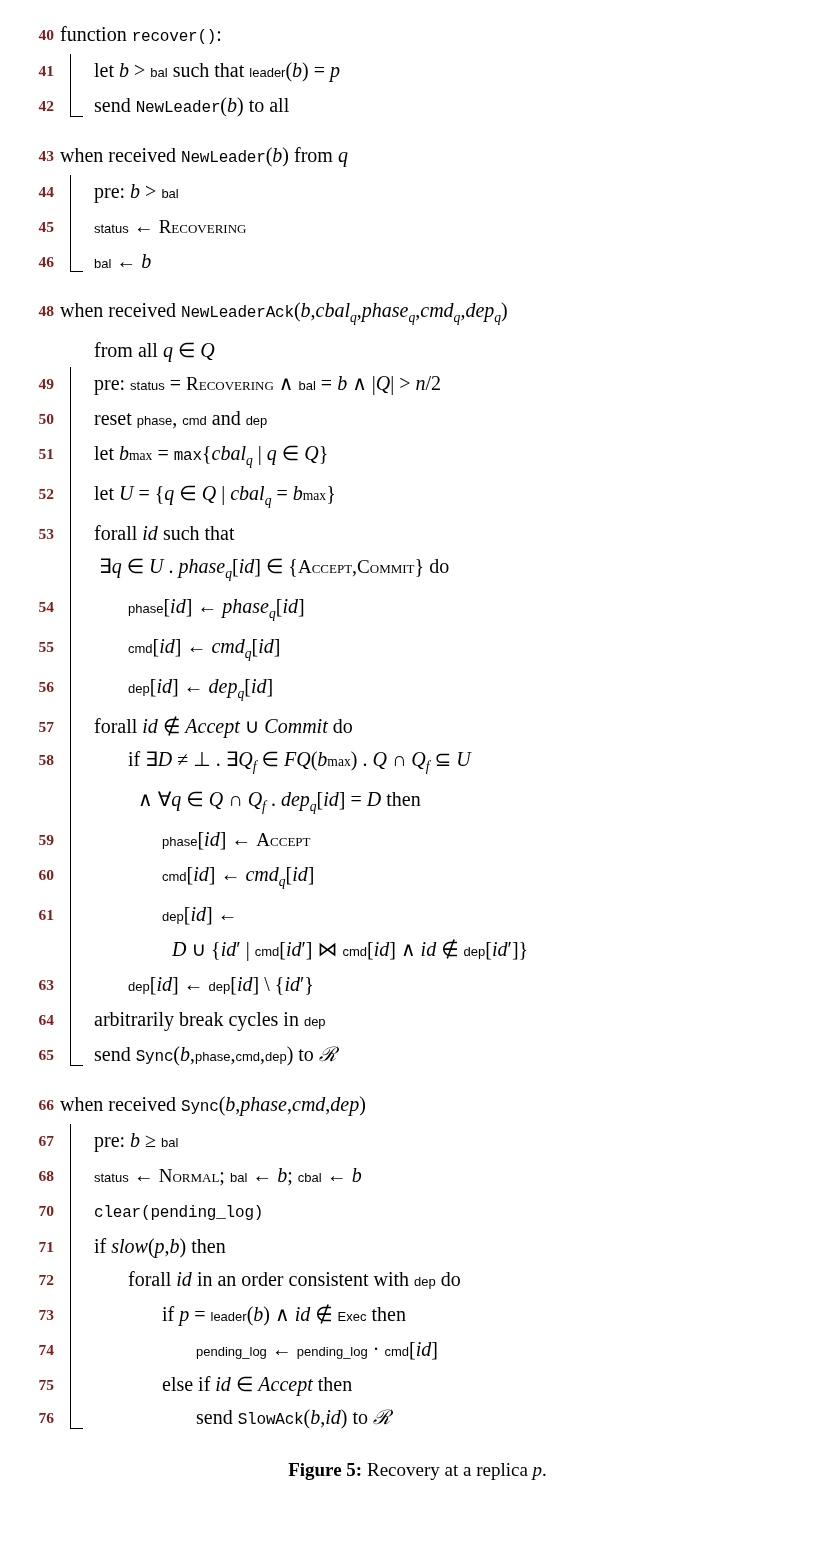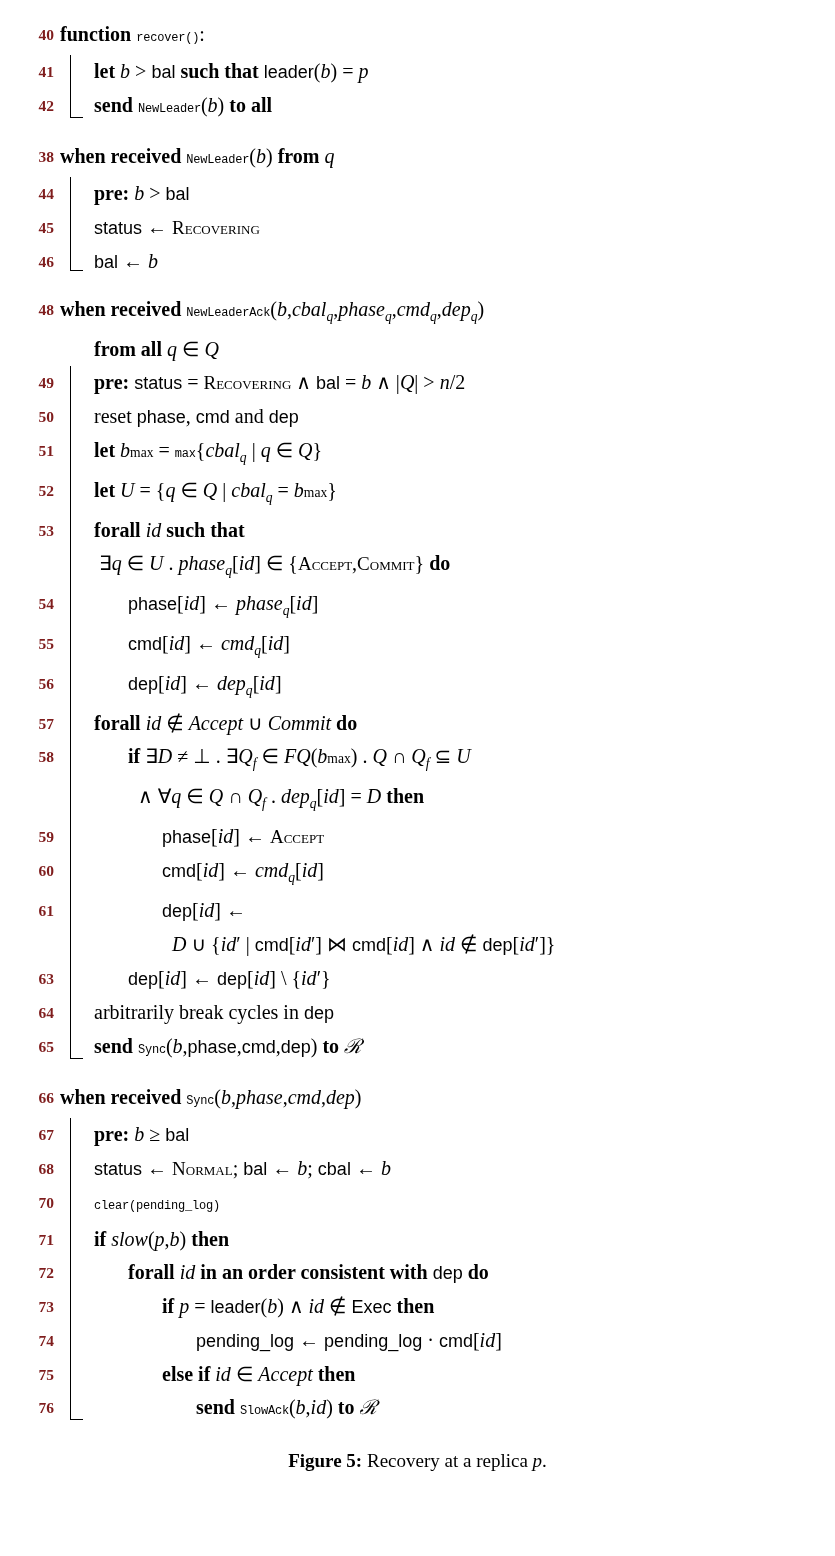--- a/index.html
+++ b/index.html
@@ -68,25 +68,25 @@
   }
   .rule:after {
     content: "";
     position: absolute;
     left: 0;
     bottom: 0;
     width: 13px;
     height: 1.3px;
     background: #000;
   }
-  .kw { font-weight: bold; }
+  .kw { font-weight: normal; }
   .it { font-style: italic; }
-  .tt { font-family: "Liberation Mono", monospace; font-size: 12px; letter-spacing: -0.2px; }
+  .tt { font-family: "Liberation Mono", monospace; font-size: 16px; letter-spacing: -0.2px; }
   .sc { font-variant: small-caps; font-size: 19px; }
-  .sf { font-family: "Liberation Sans", sans-serif; font-size: 18px; margin-top: 32px; }
+  .sf { font-family: "Liberation Sans", sans-serif; font-size: 13px; margin-top: 32px; }
   sub { font-size: 0.68em; font-style: italic; }
   .sub-rm { font-size: 0.68em; font-style: normal; }
   .caption {
     text-align: center;
     font-size: 19px;
     margin-top: 22px;
     padding-bottom: 16px;
   }
   .caption b { font-weight: bold; }
 </style>
@@ -116,21 +116,21 @@
           <div class="lineno">42</div>
           <div class="code">
             <span class="ind2"></span><span class="kw">send</span> <span class="tt">NewLeader</span>(<span class="it">b</span>) <span class="kw">to all</span>
           </div>
         </div>
       </div>
     </div>
 
     <div class="block">
       <div class="line">
-        <div class="lineno">38</div>
+        <div class="lineno">43</div>
         <div class="code">
           <span class="kw">when received</span> <span class="tt">NewLeader</span>(<span class="it">b</span>) <span class="kw">from</span> <span class="it">q</span>
         </div>
       </div>
       <div class="bodywrap">
         <div class="rule"></div>
         <div class="line">
           <div class="lineno">44</div>
           <div class="code">
             <span class="ind2"></span><span class="kw">pre:</span> <span class="it">b</span> &gt; <span class="sf">bal</span>

